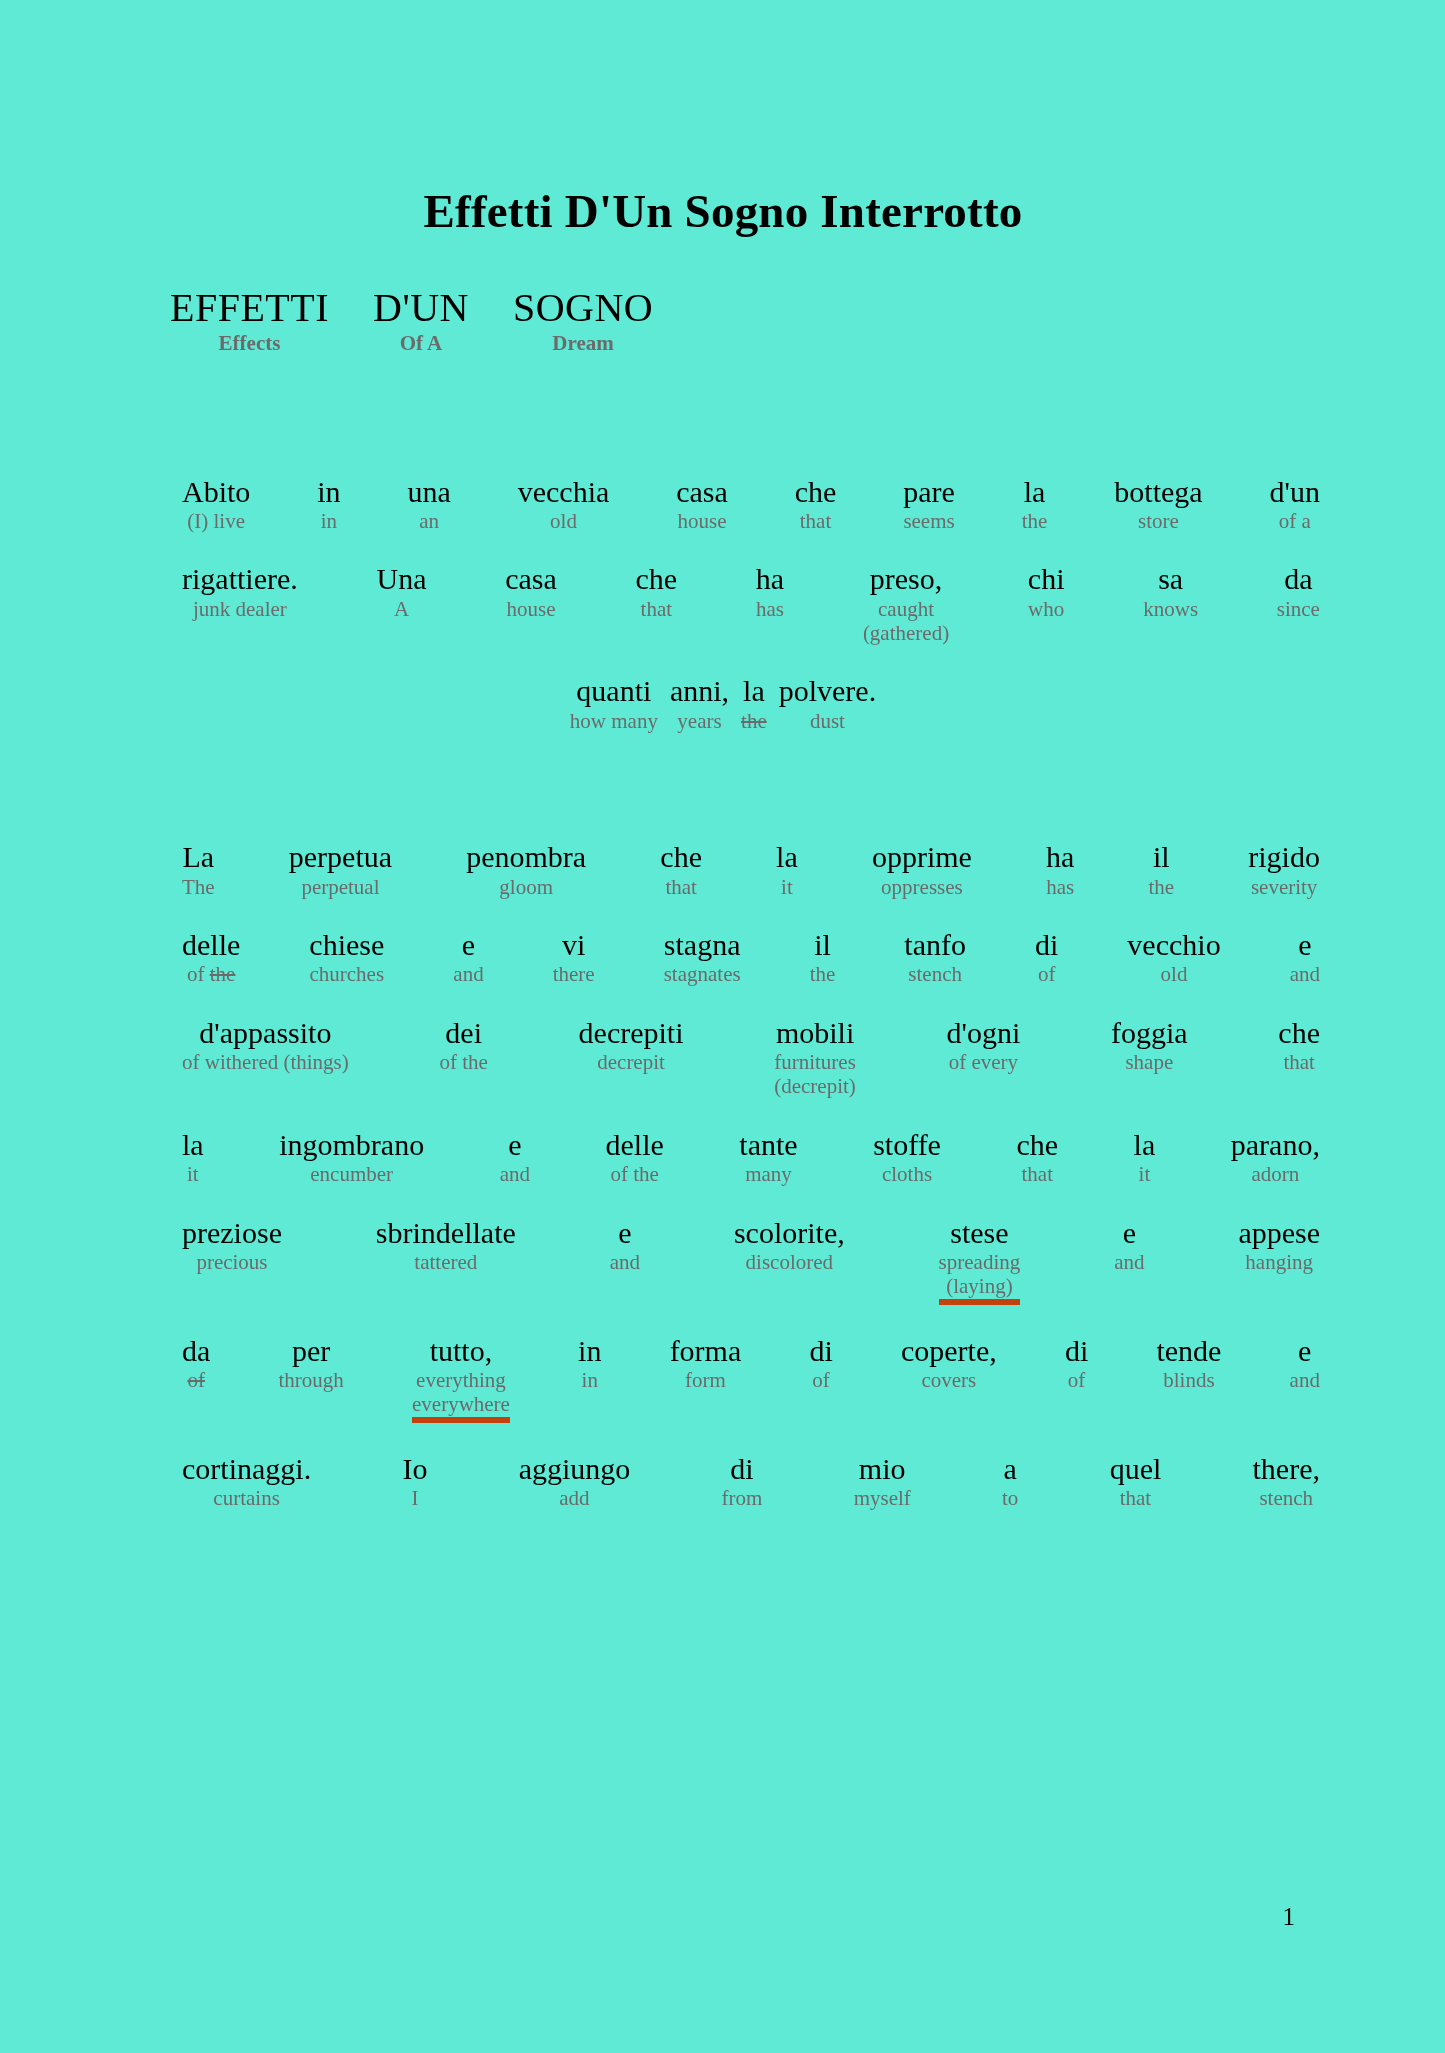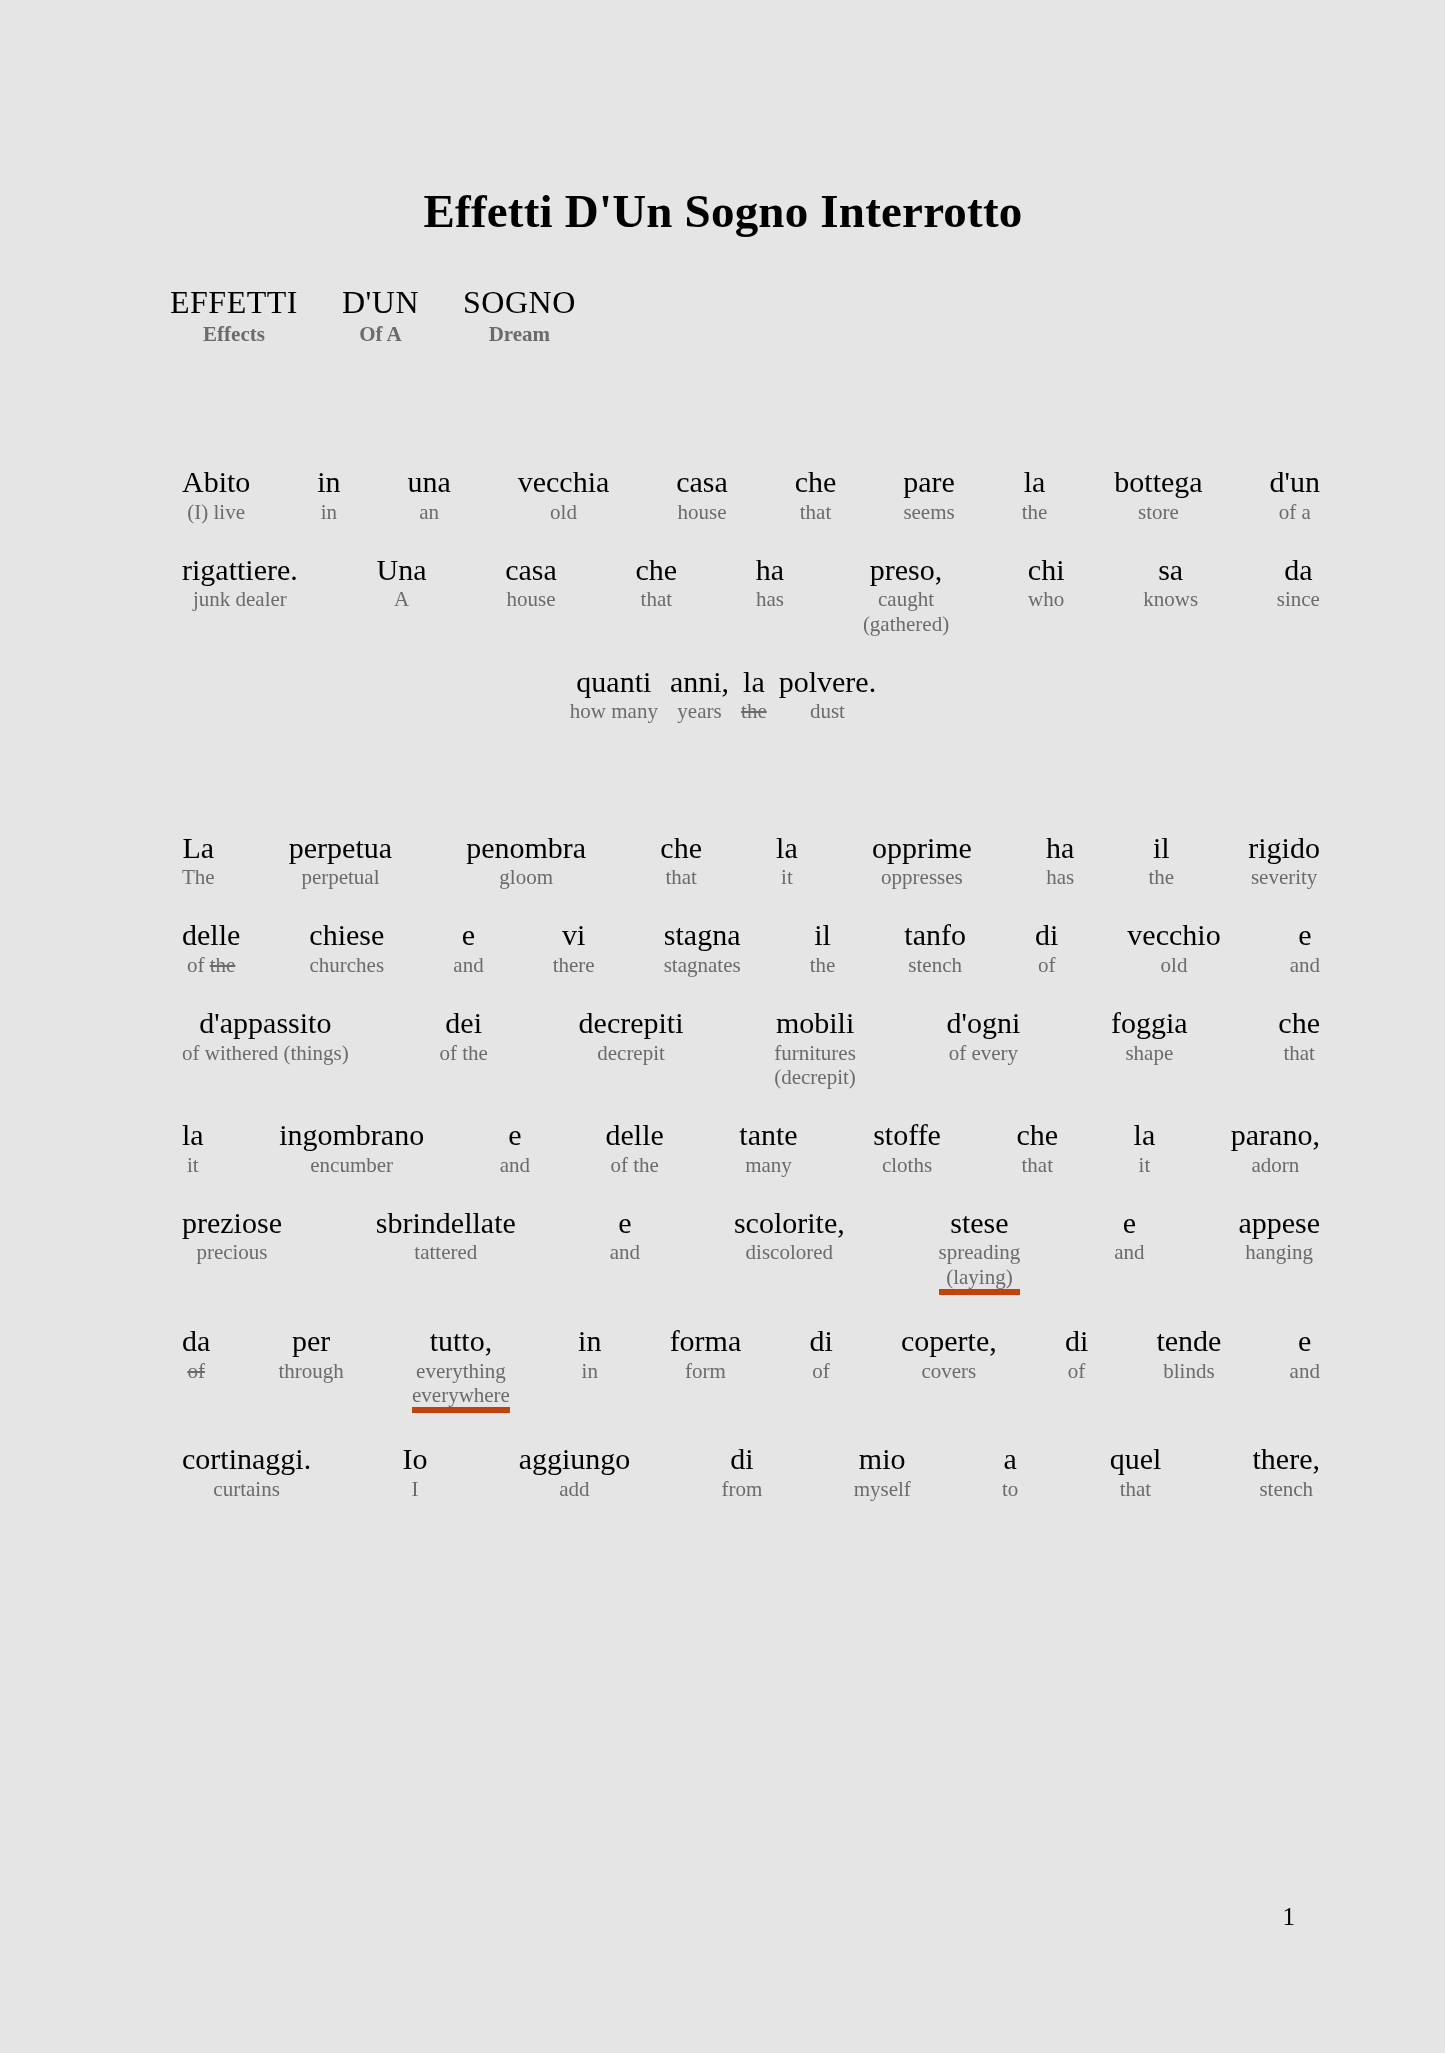--- a/index.html
+++ b/index.html
@@ -9,21 +9,21 @@
   }
   body {
     font-family: "Liberation Serif", "DejaVu Serif", serif;
     color: #000000;
   }
   .page {
     position: relative;
     width: 1445px;
     height: 2053px;
     margin: 0 auto;
-    background: #e5e5e5;
+    background: #5eead4;
     box-sizing: border-box;
     padding: 0;
     overflow: hidden;
   }
   .content {
     position: absolute;
     left: 148px;
     top: 0;
     width: 1150px;
   }
@@ -82,21 +82,21 @@
   .gloss .alt {
     display: block;
     white-space: nowrap;
   }
 
   
   .subtitle-block {
     margin-top: 46px;
   }
   .subtitle-block .src {
-    font-size: 32px;
+    font-size: 40px;
     letter-spacing: 0.5px;
   }
   .subtitle-block .gloss {
     font-size: 21px;
     font-weight: bold;
   }
   .subtitle-block .pair {
     padding: 0 22px;
   }
 

